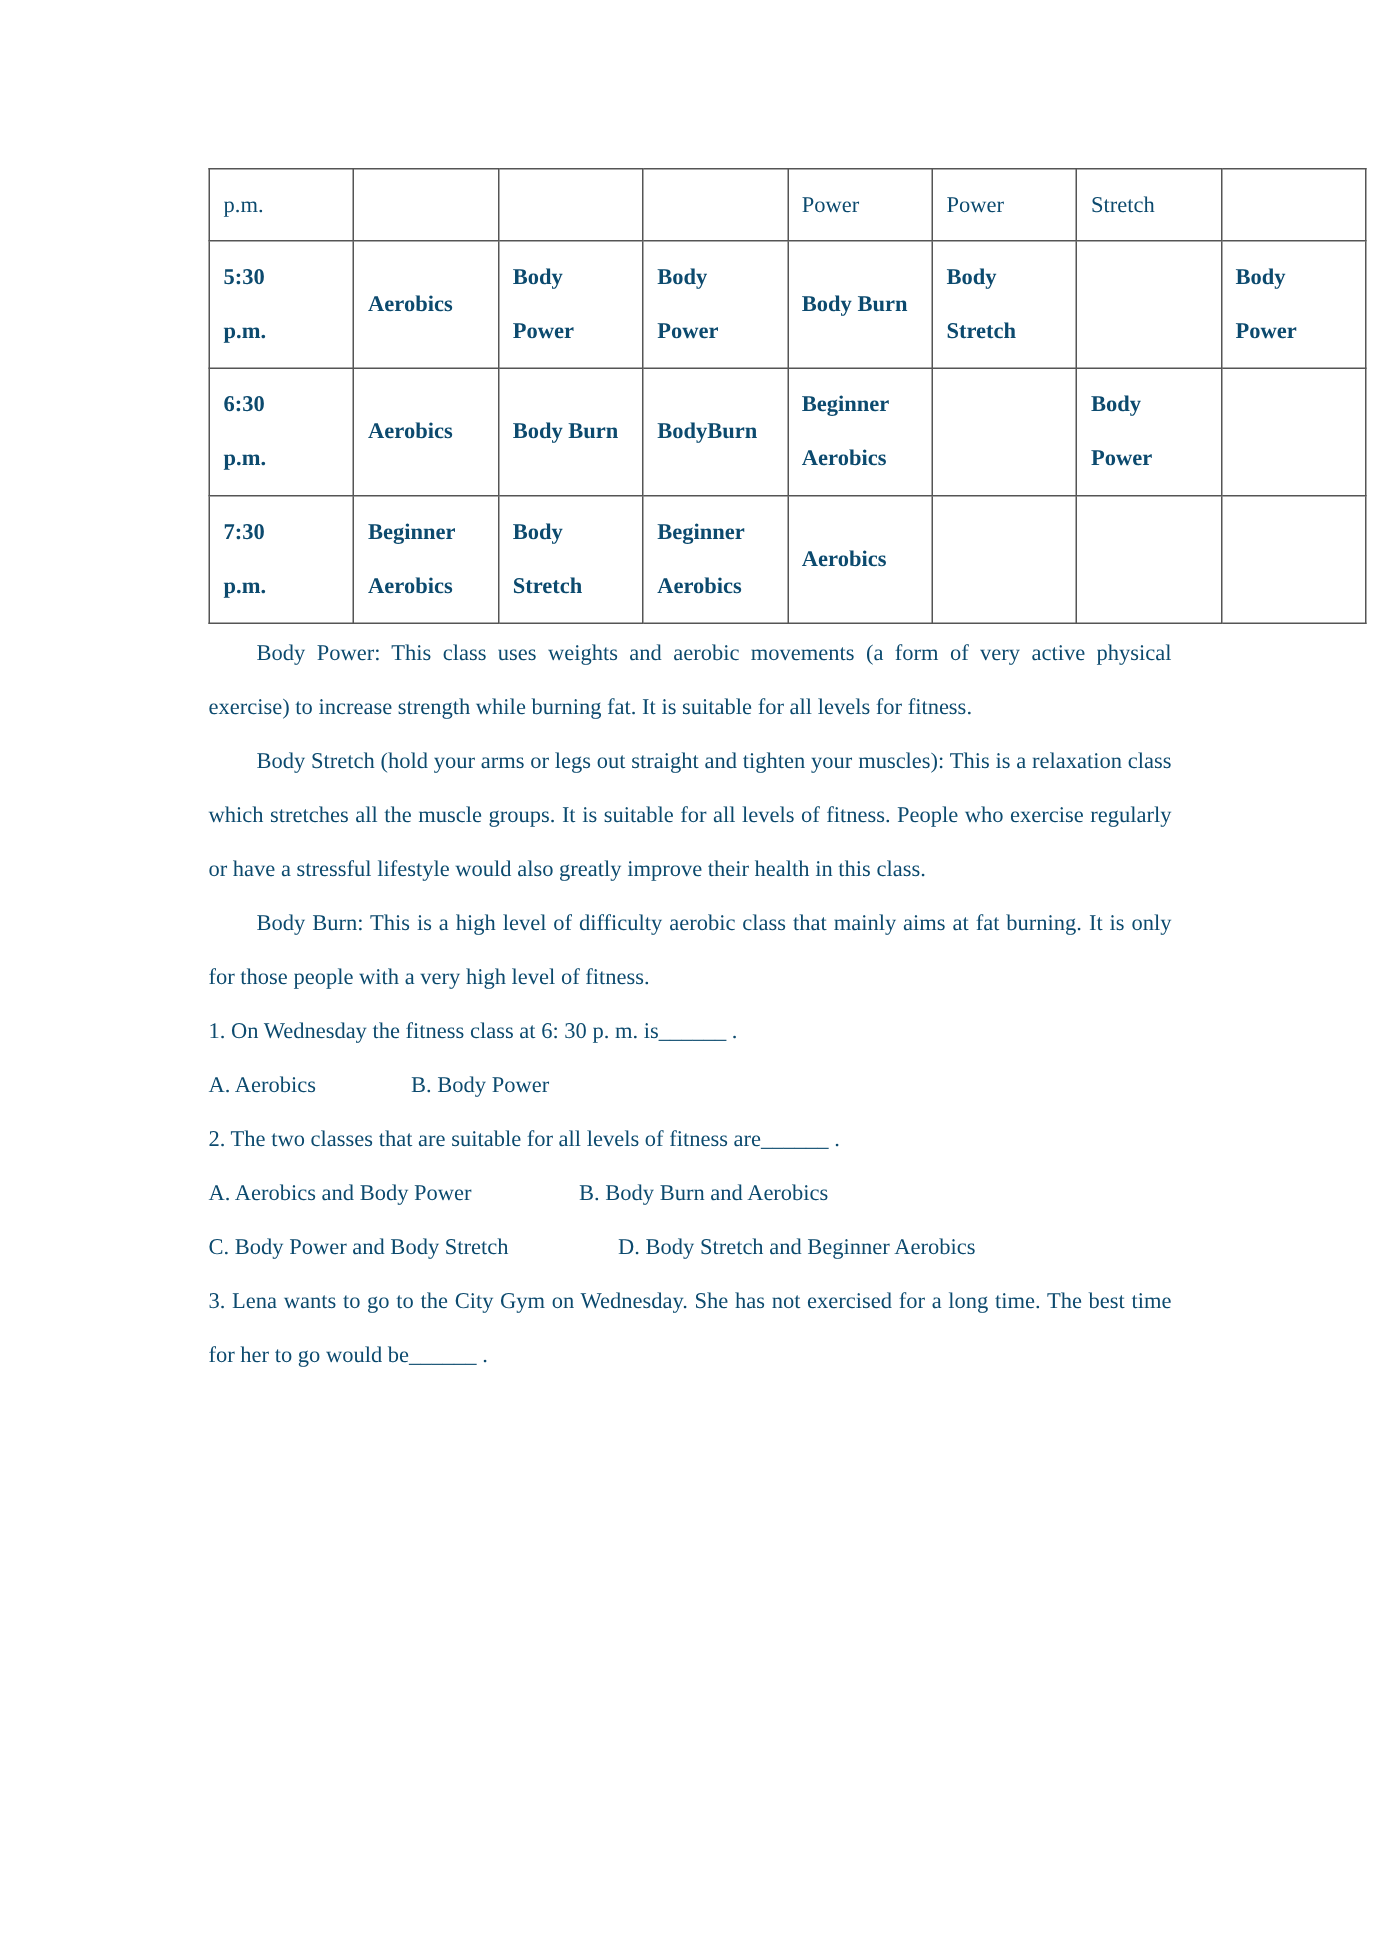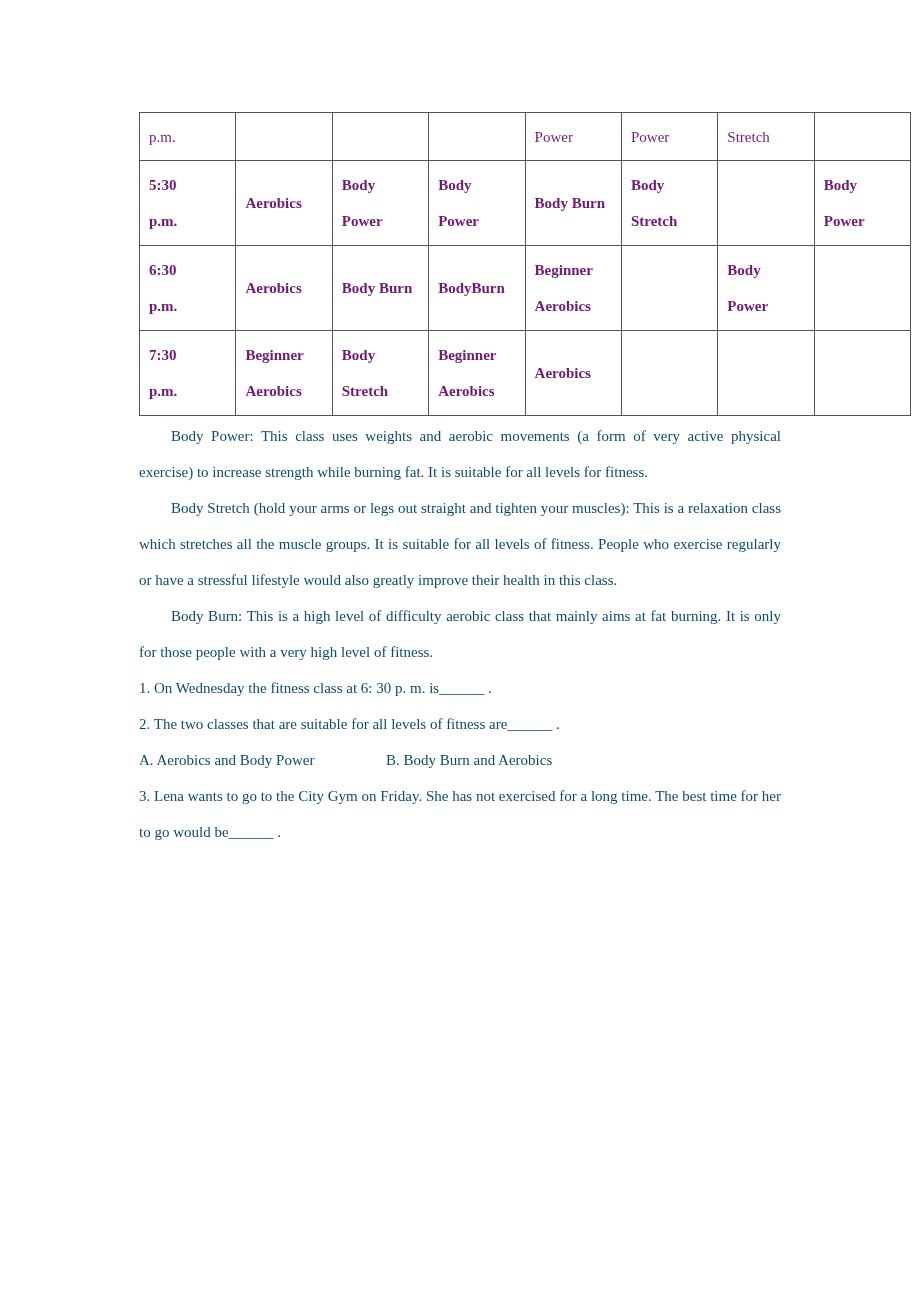--- a/index.html
+++ b/index.html
@@ -2,21 +2,21 @@
 <html><head>
 <meta charset="utf-8">
 <style>
   html, body { margin: 0; padding: 0; background: #ffffff; }
   body { width: 920px; height: 1302px; position: relative; overflow: hidden;
          font-family: "Liberation Serif", "DejaVu Serif", serif; color: #333333; }
   .page { position: absolute; left: 0; top: 0; width: 920px; height: 1302px; }
   table.schedule { position: absolute; left: 139px; top: 112px; border-collapse: collapse;
                    table-layout: fixed; width: 771px; }
   table.schedule td { border: 1.5px solid #555555; padding: 0 0 0 9px; vertical-align: middle;
-                      font-size: 15px; line-height: 36px; color: #701a75; }
+                      font-size: 15px; line-height: 36px; color: #0c4a6e; }
   table.schedule col { width: 96.4px; }
   tr.r0 td { height: 47px; }
   tr.r1 td, tr.r2 td, tr.r3 td { height: 84px; font-weight: bold; }
   .cell-line { display: block; }
   .text { position: absolute; left: 139px; width: 642px; font-size: 15px; line-height: 36px;
           color: #0c4a6e; text-align: justify; }
   .para { margin: 0; text-indent: 32px; }
   .q { margin: 0; }
   .opts { margin: 0; white-space: pre; }
   .opt { display: inline-block; }
@@ -136,20 +136,22 @@
         </tr>
       </tbody>
   </table>
 
   <div class="text" id="desc-block" style="top:418px;">
     <p class="para">Body Power: This class uses weights and aerobic movements (a form of very active physical exercise) to increase strength while burning fat. It is suitable for all levels for fitness.</p>
     <p class="para">Body Stretch (hold your arms or legs out straight and tighten your muscles): This is a relaxation class which stretches all the muscle groups. It is suitable for all levels of fitness. People who exercise regularly or have a stressful lifestyle would also greatly improve their health in this class.</p>
     <p class="para">Body Burn: This is a high level of difficulty aerobic class that mainly aims at fat burning. It is only for those people with a very high level of fitness.</p>
 
     <p class="q">1. On Wednesday the fitness class at 6: 30 p. m. is______ .</p>
+    <p class="opts"><span class="opt" style="width:135px">A. Aerobics</span><span class="opt">B. Body Power</span></p>
 
     <p class="q">2. The two classes that are suitable for all levels of fitness are______ .</p>
     <p class="opts"><span class="opt" style="width:247px">A. Aerobics and Body Power</span><span class="opt">B. Body Burn and Aerobics</span></p>
+    <p class="opts"><span class="opt" style="width:273px">C. Body Power and Body Stretch</span><span class="opt">D. Body Stretch and Beginner Aerobics</span></p>
 
-    <p class="q">3. Lena wants to go to the City Gym on Friday. She has not exercised for a long time. The best time for her to go would be______ .</p>
+    <p class="q">3. Lena wants to go to the City Gym on Wednesday. She has not exercised for a long time. The best time for her to go would be______ .</p>
   </div>
 
 </div>
 
 </body></html>

